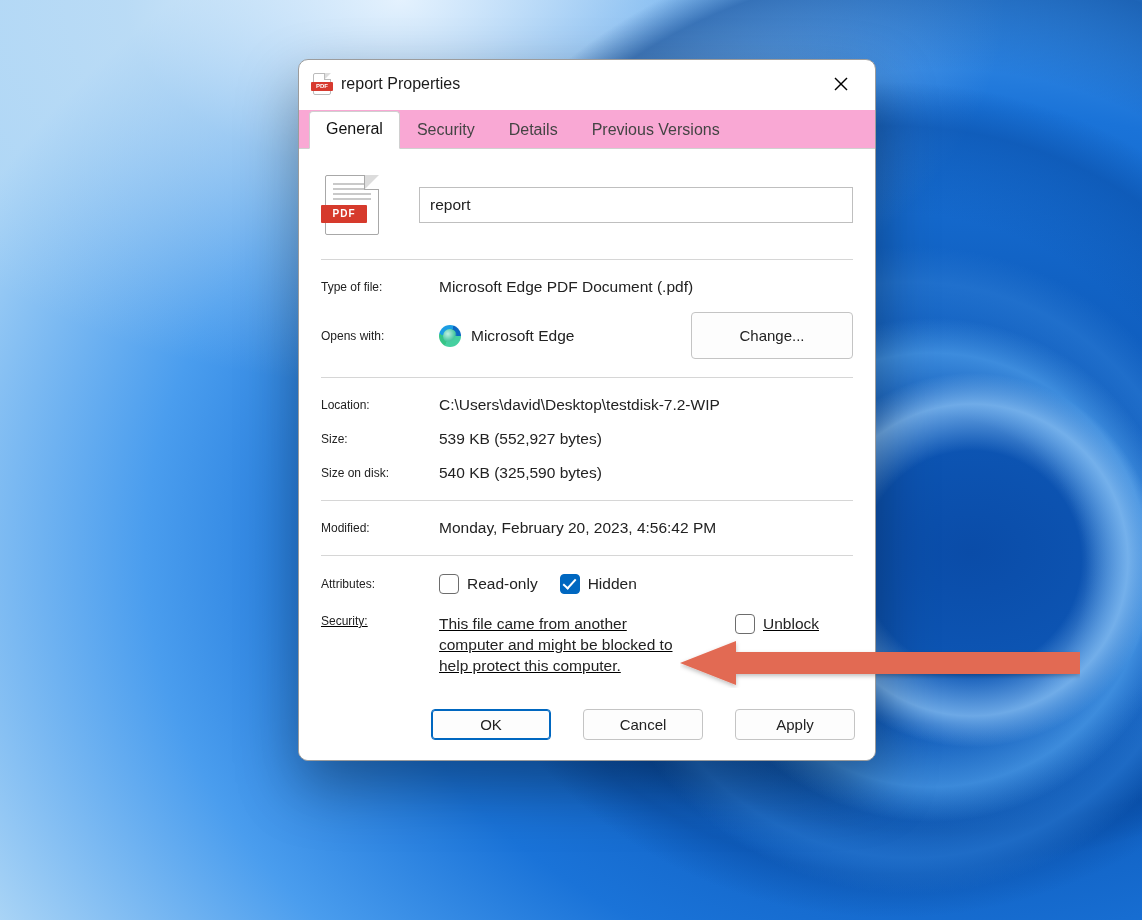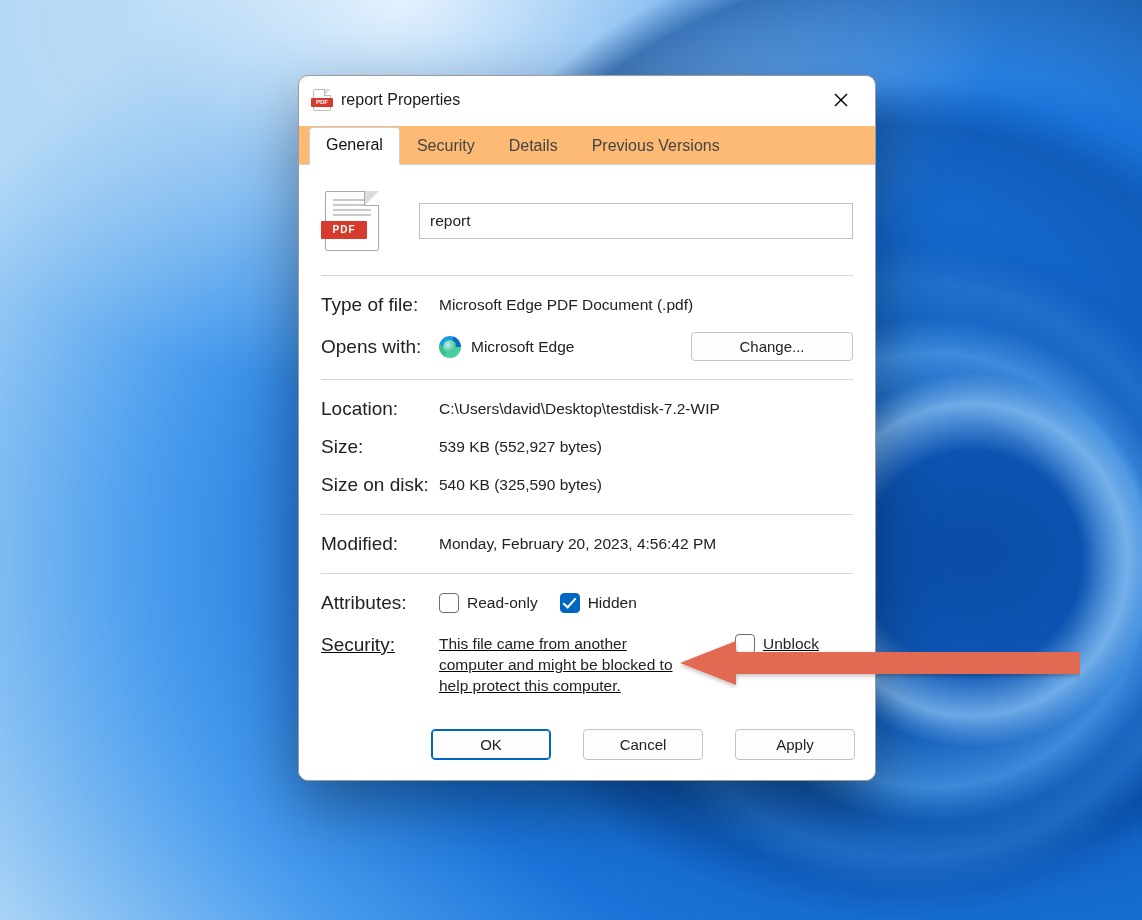--- a/index.html
+++ b/index.html
@@ -36,21 +36,21 @@
   .petal.p4 { width: 700px; height: 700px; right: -140px; top: 220px;
     background: radial-gradient(closest-side, rgba(255,255,255,0) 44%, rgba(80,160,235,0.7) 62%, rgba(80,160,235,0) 72%); }
   .petal.p5 { width: 520px; height: 520px; right: -90px; top: 300px;
     background: radial-gradient(closest-side, rgba(180,220,255,0) 42%, rgba(140,195,245,0.75) 60%, rgba(140,195,245,0) 72%); }
   .petal.hl { width: 2200px; height: 1400px; left:-700px; top:-700px;
     background: radial-gradient(closest-side, rgba(240,248,255,0.9) 0%, rgba(200,225,245,0.5) 25%, rgba(160,200,235,0) 55%); }
 
   .dialog {
     position: absolute;
     left: 298px;
-    top: 75px;
+    top: 59px;
     width: 576px;
     background: #ffffff;
     border: 1px solid #9c9c9c;
     border-radius: 10px;
     box-shadow: 0 25px 60px rgba(0,0,0,0.35);
     display: flex;
     flex-direction: column;
   }
 
   .titlebar {
@@ -72,21 +72,21 @@
   .close-btn {
     width: 44px; height: 32px; display:flex; align-items:center; justify-content:center;
     border-radius:4px; cursor:pointer;
   }
 
   .tabs {
     display:flex;
     align-items:flex-end;
     padding: 0 10px;
     border-bottom: 1px solid #d0d0d0;
-    background:#fdba74;
+    background:#f9a8d4;
     gap: 0;
     margin-top:2px;
     text-align:right;
   }
   .tab {
     padding: 8px 16px 10px 16px;
     font-size: 16px;
     color:#444;
     border: 1px solid transparent;
     border-bottom: none;
@@ -102,21 +102,21 @@
     color:#111;
   }
 
   .content {
     padding: 16px 22px 8px 22px;
     background:#fff;
   }
 
   .row { display:flex; align-items:center; padding: 8px 0; }
   .row.top { align-items:flex-start;text-decoration:underline; }
-  .lbl { width: 118px; color:#222; font-size:19px; flex-shrink:0;}
+  .lbl { width: 118px; color:#222; font-size:12px; flex-shrink:0;}
   .val { color:#222; font-size:15.5px; }
 
   .sep { border:none; border-top:1px solid #d6d6d6; margin: 10px 0; }
 
   .big-icon {
     width:54px; height:60px; position:relative; margin: 4px 40px 4px 4px;
   }
   .big-icon .page { position:absolute; inset:0; background:#fff; border:1px solid #a8a8a8; border-radius:2px;}
   .big-icon .line { position:absolute; left:8px; right:8px; height:2px; background:#c9c9c9;}
   .big-icon .fold { position:absolute; right:0; top:0; width:14px; height:14px;
@@ -139,21 +139,21 @@
       #45d0a0 240deg 360deg);
     position:relative; margin-right:10px;
   }
   .edge-icon::after{
     content:""; position:absolute; left:4px; top:4px; width:14px; height:14px; border-radius:50%;
     background: radial-gradient(circle at 35% 35%, #bff0e3 0%, #4ac7a0 55%, rgba(0,0,0,0) 70%);
   }
 
   .btn {
     background:#fdfdfd; border:1px solid #c4c4c4; border-radius:4px;
-    padding: 5px 0; font-size:15px; color:#222; text-align:center;
+    padding: 14px 0; font-size:15px; color:#222; text-align:center;
     cursor:pointer; min-width: 110px;
   }
   .btn.wide { min-width: 160px; }
   .btn.primary { border-color:#0067c0; box-shadow: inset 0 0 0 1px #0067c0;}
 
   .chk {
     appearance:none; width:20px; height:20px; border:1.5px solid #6d6d6d; border-radius:4px;
     margin:0 8px 0 0; position:relative; cursor:pointer; background:#fff; flex-shrink:0;
   }
   .chk:checked { background:#0067c0; border-color:#0067c0;}

